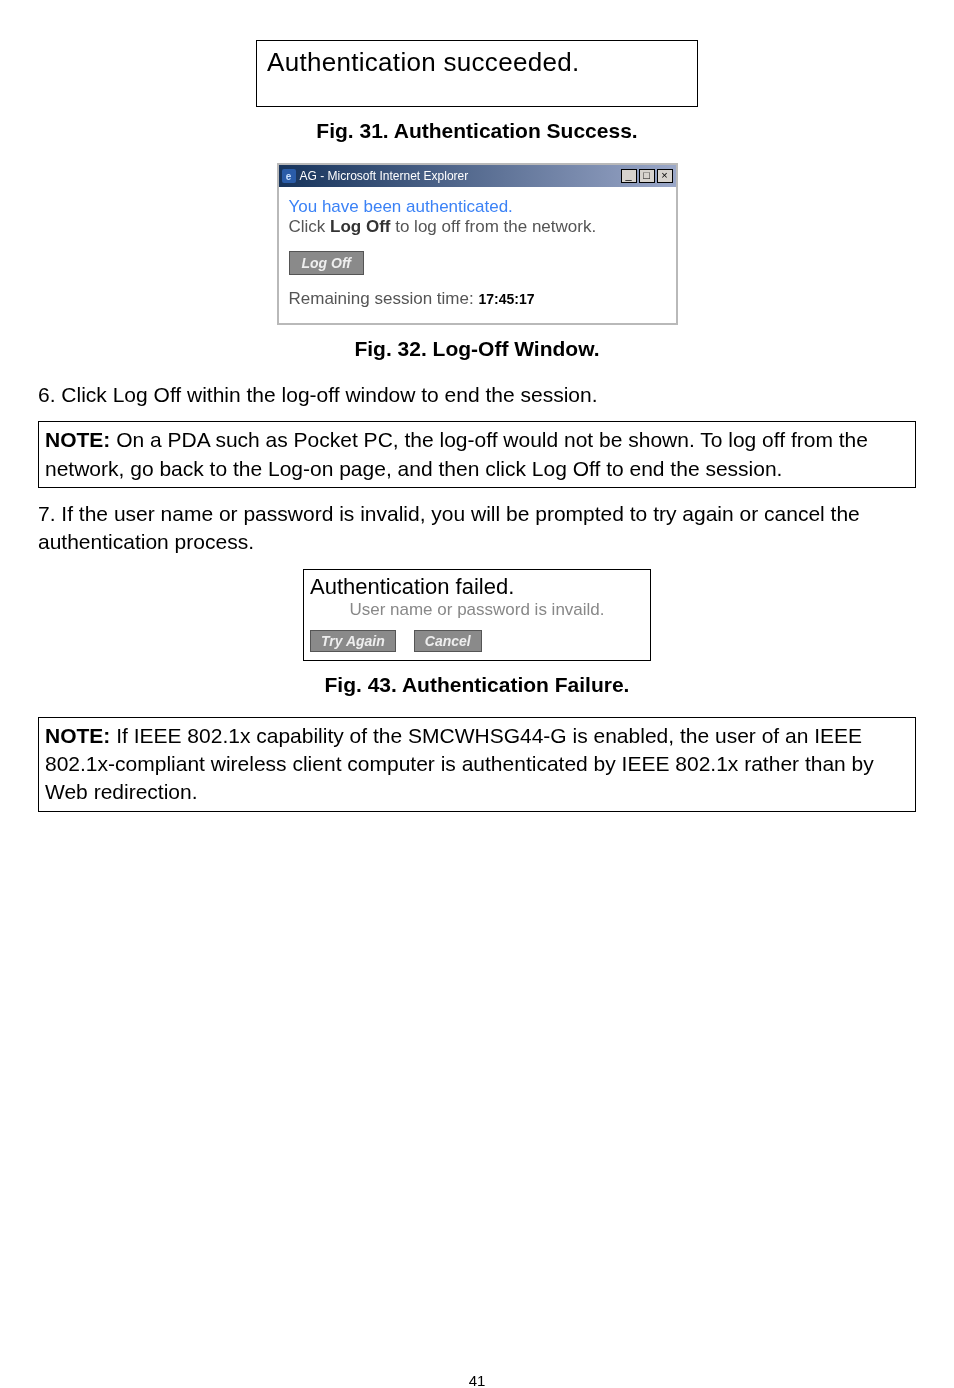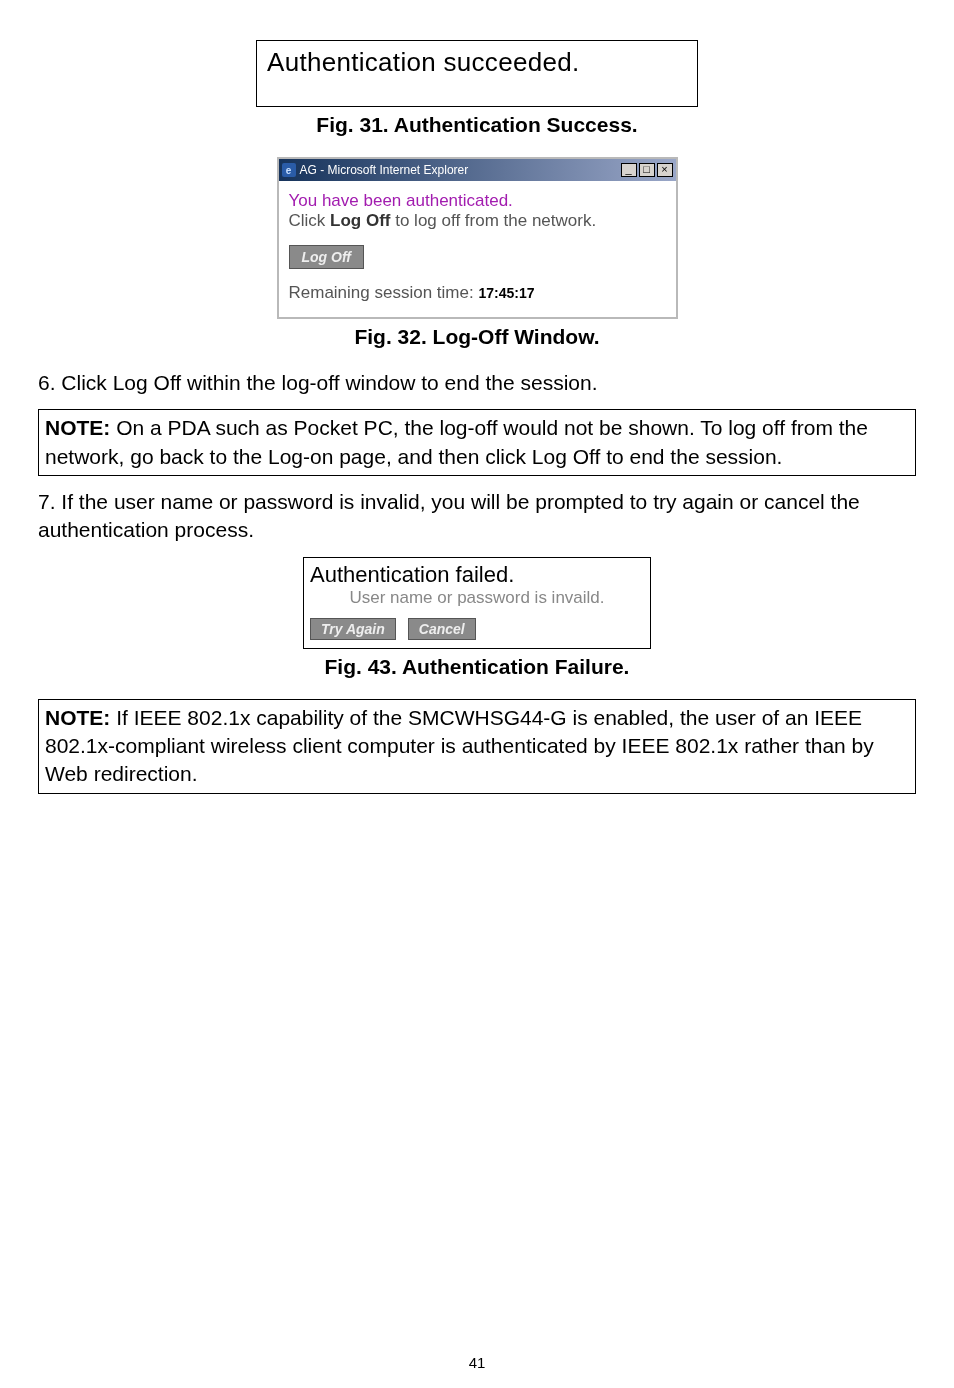--- a/index.html
+++ b/index.html
@@ -8,21 +8,21 @@
     font-family: Arial, Helvetica, sans-serif;
     font-size: 20px;
     color: #000;
     background: #fff;
     width: 954px;
     box-sizing: border-box;
   }
   .fig-caption {
     text-align: center;
     font-weight: bold;
-    margin: 6px 0 20px 0;
+    margin: 12px 0 20px 0;
     font-size: 21px;
   }
   .body-text {
     margin: 12px 0;
     font-size: 21px;
     line-height: 1.35;
   }
   .note-box {
     border: 1.5px solid #000;
     padding: 4px 6px;
@@ -91,21 +91,21 @@
     font-family: Tahoma, sans-serif;
     color:#000;
     box-sizing:border-box;
   }
   .fig32-body {
     padding: 10px 10px 14px 10px;
     font-family: "Trebuchet MS", Arial, sans-serif;
     color:#555;
     font-size:17px;
   }
-  .fig32-body .line1 { color:#a21caf; }
+  .fig32-body .line1 { color:#3b82f6; }
   .fig32-body .bold { font-weight:bold; color:#333; }
   .logoff-btn {
     display:inline-block;
     background:#8a8a8a;
     border:1px solid #555;
     color:#eee;
     font-style:italic;
     font-weight:bold;
     font-size:14px;
     padding:3px 12px;
@@ -118,21 +118,21 @@
   
   .fig33 {
     width: 334px;
     margin: 0 auto 4px auto;
     border:1.5px solid #000;
     padding:4px 6px 8px 6px;
     font-family: "Trebuchet MS", Arial, sans-serif;
   }
   .fig33 .title33 { font-size:22px; color:#000; }
   .fig33 .sub33 { font-size:17px; color:#888;text-align:center; }
-  .fig33 .btn-row { margin-top:10px; display:flex; gap:12px; }
+  .fig33 .btn-row { margin-top:10px; display:flex; gap:18px; }
   .f33-btn {
     background:#8a8a8a;
     border:1px solid #555;
     color:#eee;
     font-style:italic;
     font-weight:bold;
     font-size:14px;
     padding:2px 10px;
   }
 </style>

